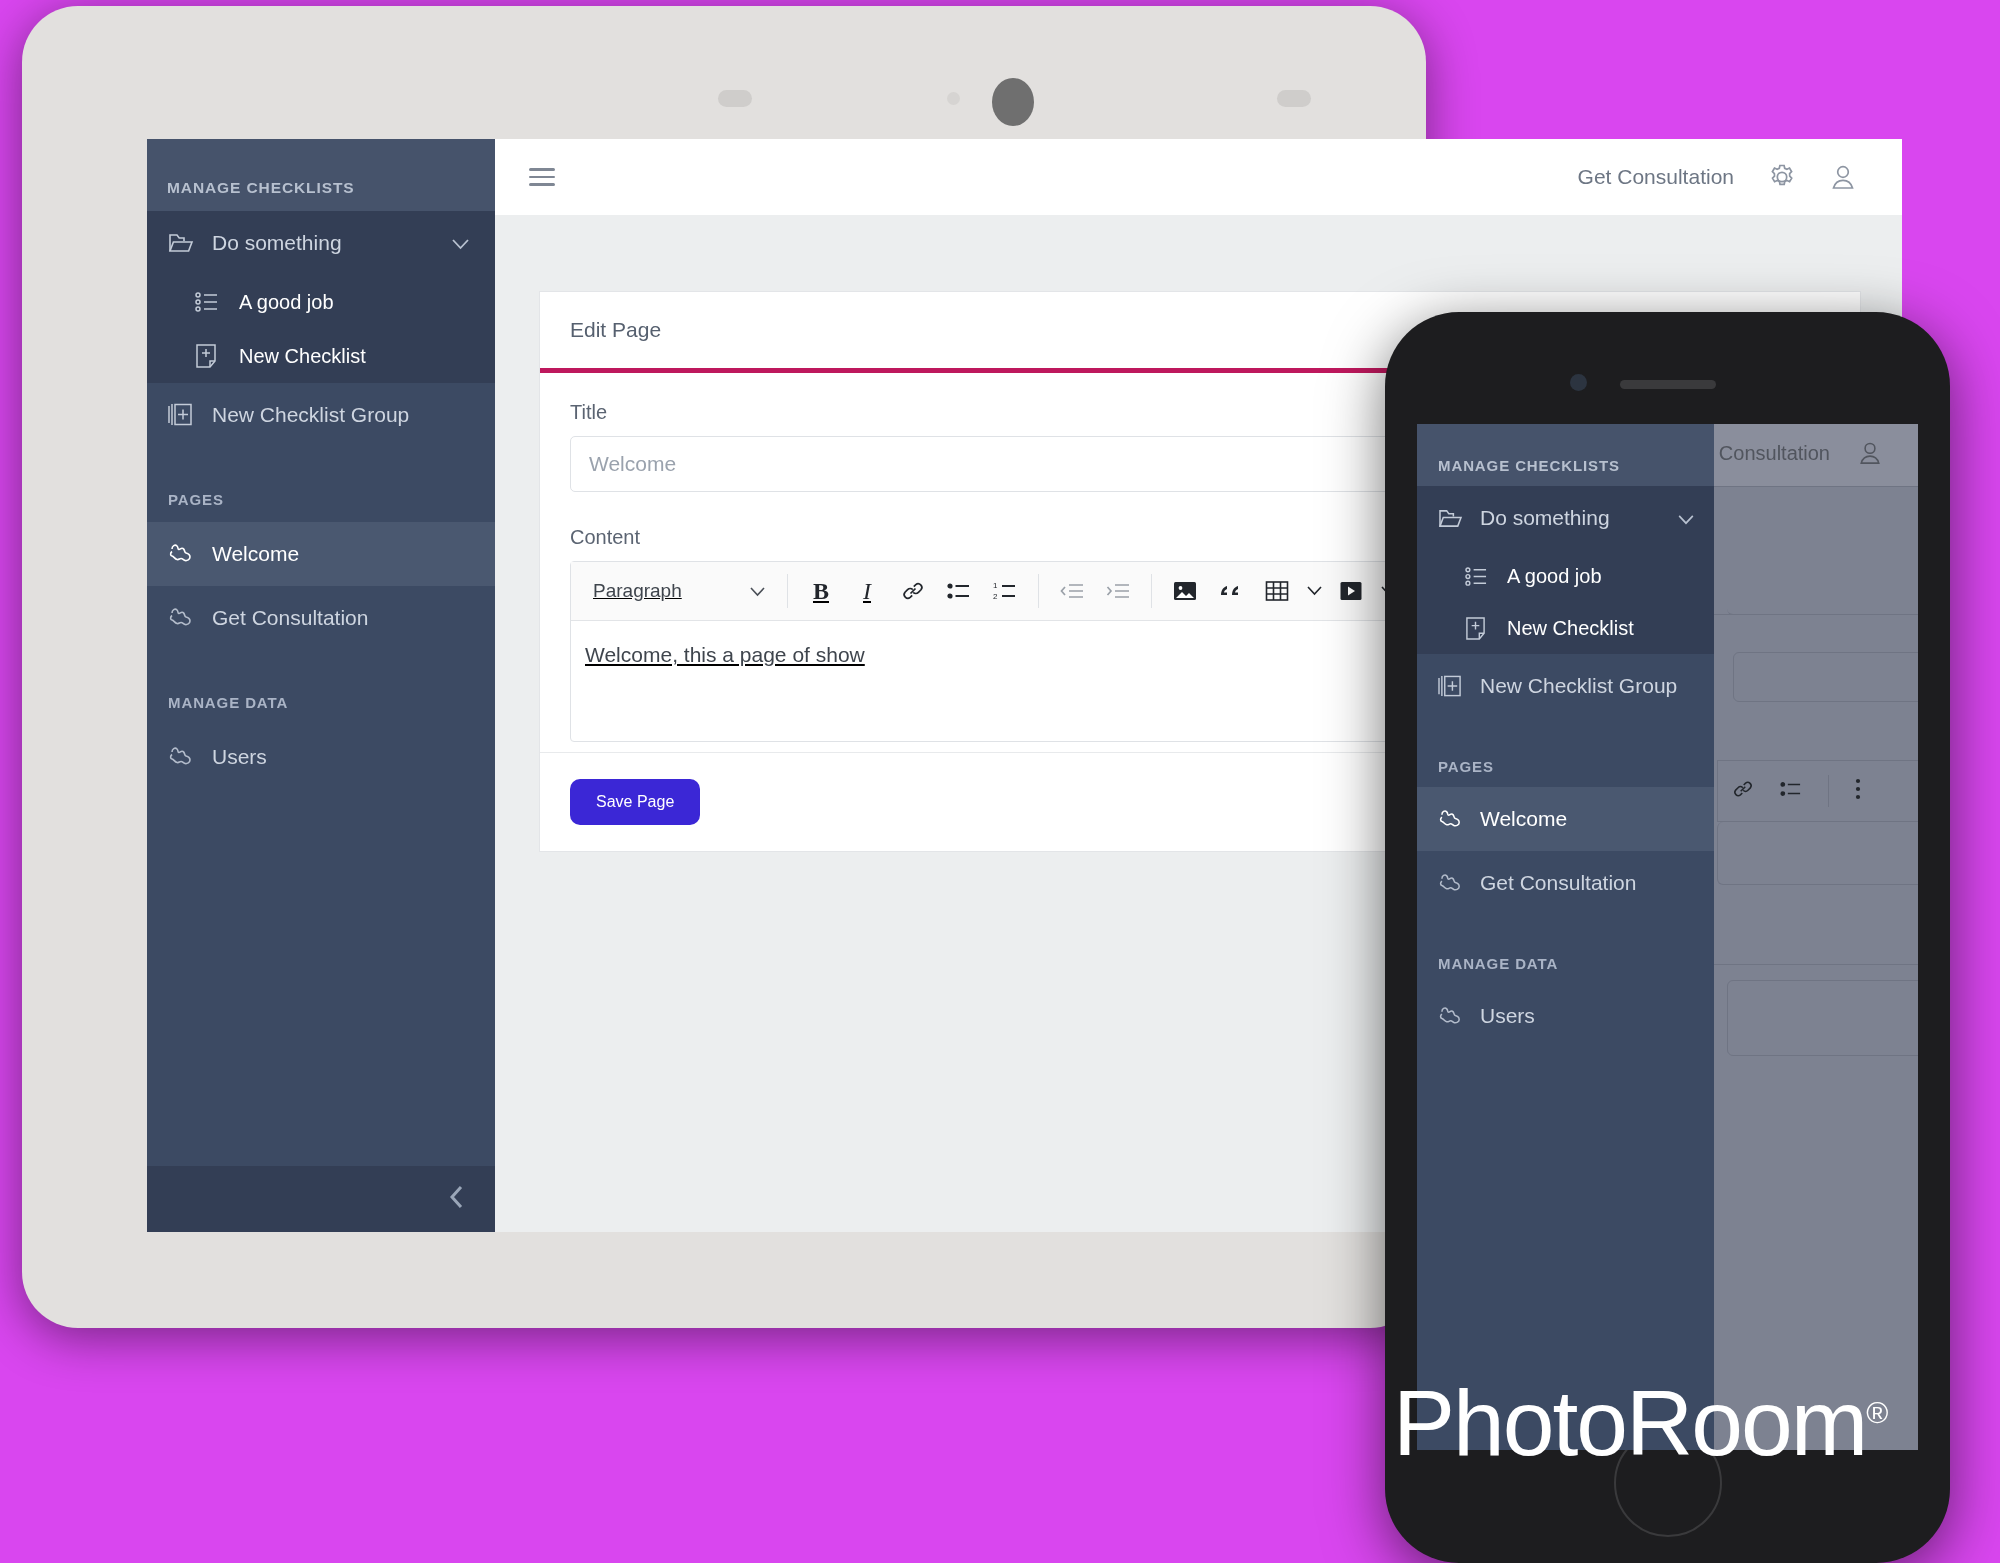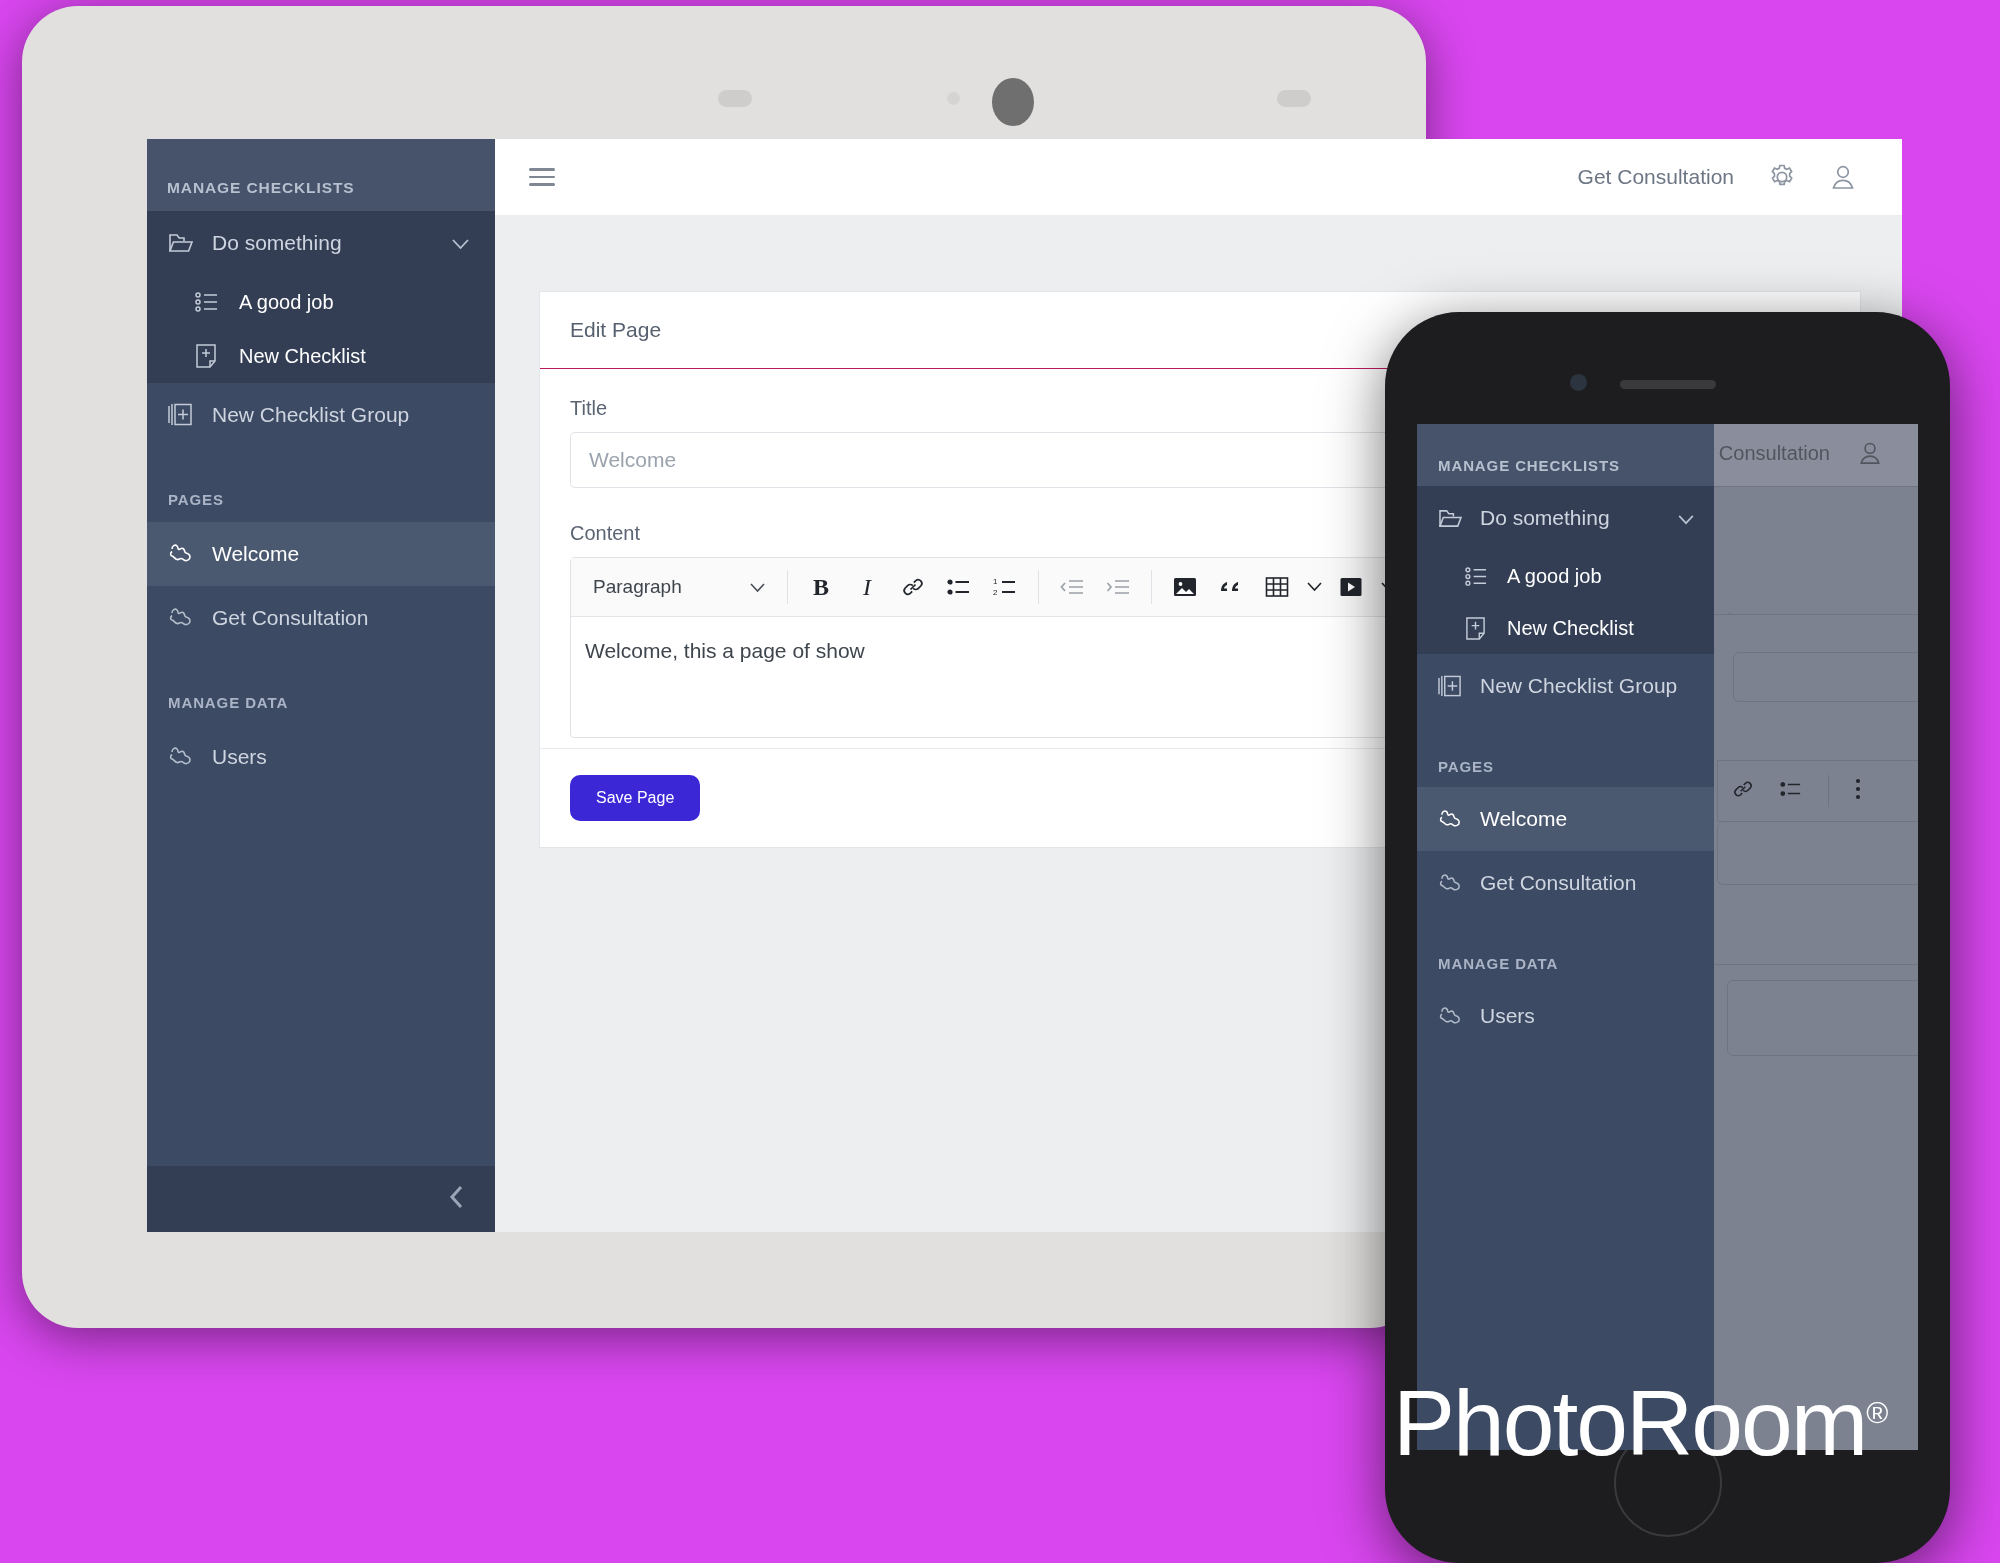--- a/index.html
+++ b/index.html
@@ -35,25 +35,25 @@
   .topbar{position:absolute;left:348px;top:0;right:0;height:76px;background:#fff;display:flex;align-items:center;}
   .hamb{margin-left:34px;width:26px;}
   .hamb i{display:block;height:2.5px;background:#7f8794;margin:5px 0;border-radius:2px;}
   .topright{margin-left:auto;display:flex;align-items:center;gap:34px;padding-right:46px;}
   .topright .txt{font-size:21px;color:#6d7684;}
   .topright svg{display:block;}
 
   
   .content{position:absolute;left:348px;top:76px;right:0;bottom:0;background:#eceeef;}
   .card{position:absolute;left:44px;top:76px;width:1320px;background:#fff;border:1px solid #e3e5e8;}
-  .card-head{padding:26px 30px;font-size:21px;color:#56606f;border-bottom:1px solid #be185d;}
+  .card-head{padding:26px 30px;font-size:21px;color:#56606f;border-bottom:5px solid #be185d;}
   .card-body{padding:28px 30px 10px 30px;}
   .flabel{font-size:20px;color:#5b6472;margin-bottom:12px;}
   .finput{height:54px;border:1px solid #dfe2e6;border-radius:5px;display:flex;align-items:center;padding:0 18px;font-size:21px;color:#9aa2ad;margin-bottom:34px;}
-  .editor{border:1px solid #dfe2e6;border-radius:4px;}
+  .editor{border:1px solid #dfe2e6;border-radius:4px;text-decoration:underline;}
   .etool{display:flex;align-items:center;height:58px;background:#fafafa;border-bottom:1px solid #e2e4e7;padding:0 6px;}
   .para{display:flex;align-items:center;width:184px;padding-left:16px;font-size:19px;color:#3f454d;}
   .para .chev{margin-left:auto;margin-right:12px;}
   .tsep{width:1px;height:34px;background:#dfe2e6;margin:0 10px;}
   .tbtn{width:46px;height:46px;display:flex;align-items:center;justify-content:center;color:#22262c;}
   .tbtn.sm{width:28px;}
   .ebody{height:76px;padding:22px 14px;font-size:21px;color:#3f454d;}
   .card-foot{border-top:1px solid #e8eaec;padding:26px 30px;}
   .btn-save{display:inline-block;background:#3b27d6;color:#fff;font-size:16px;padding:14px 26px;border-radius:10px;}
 

